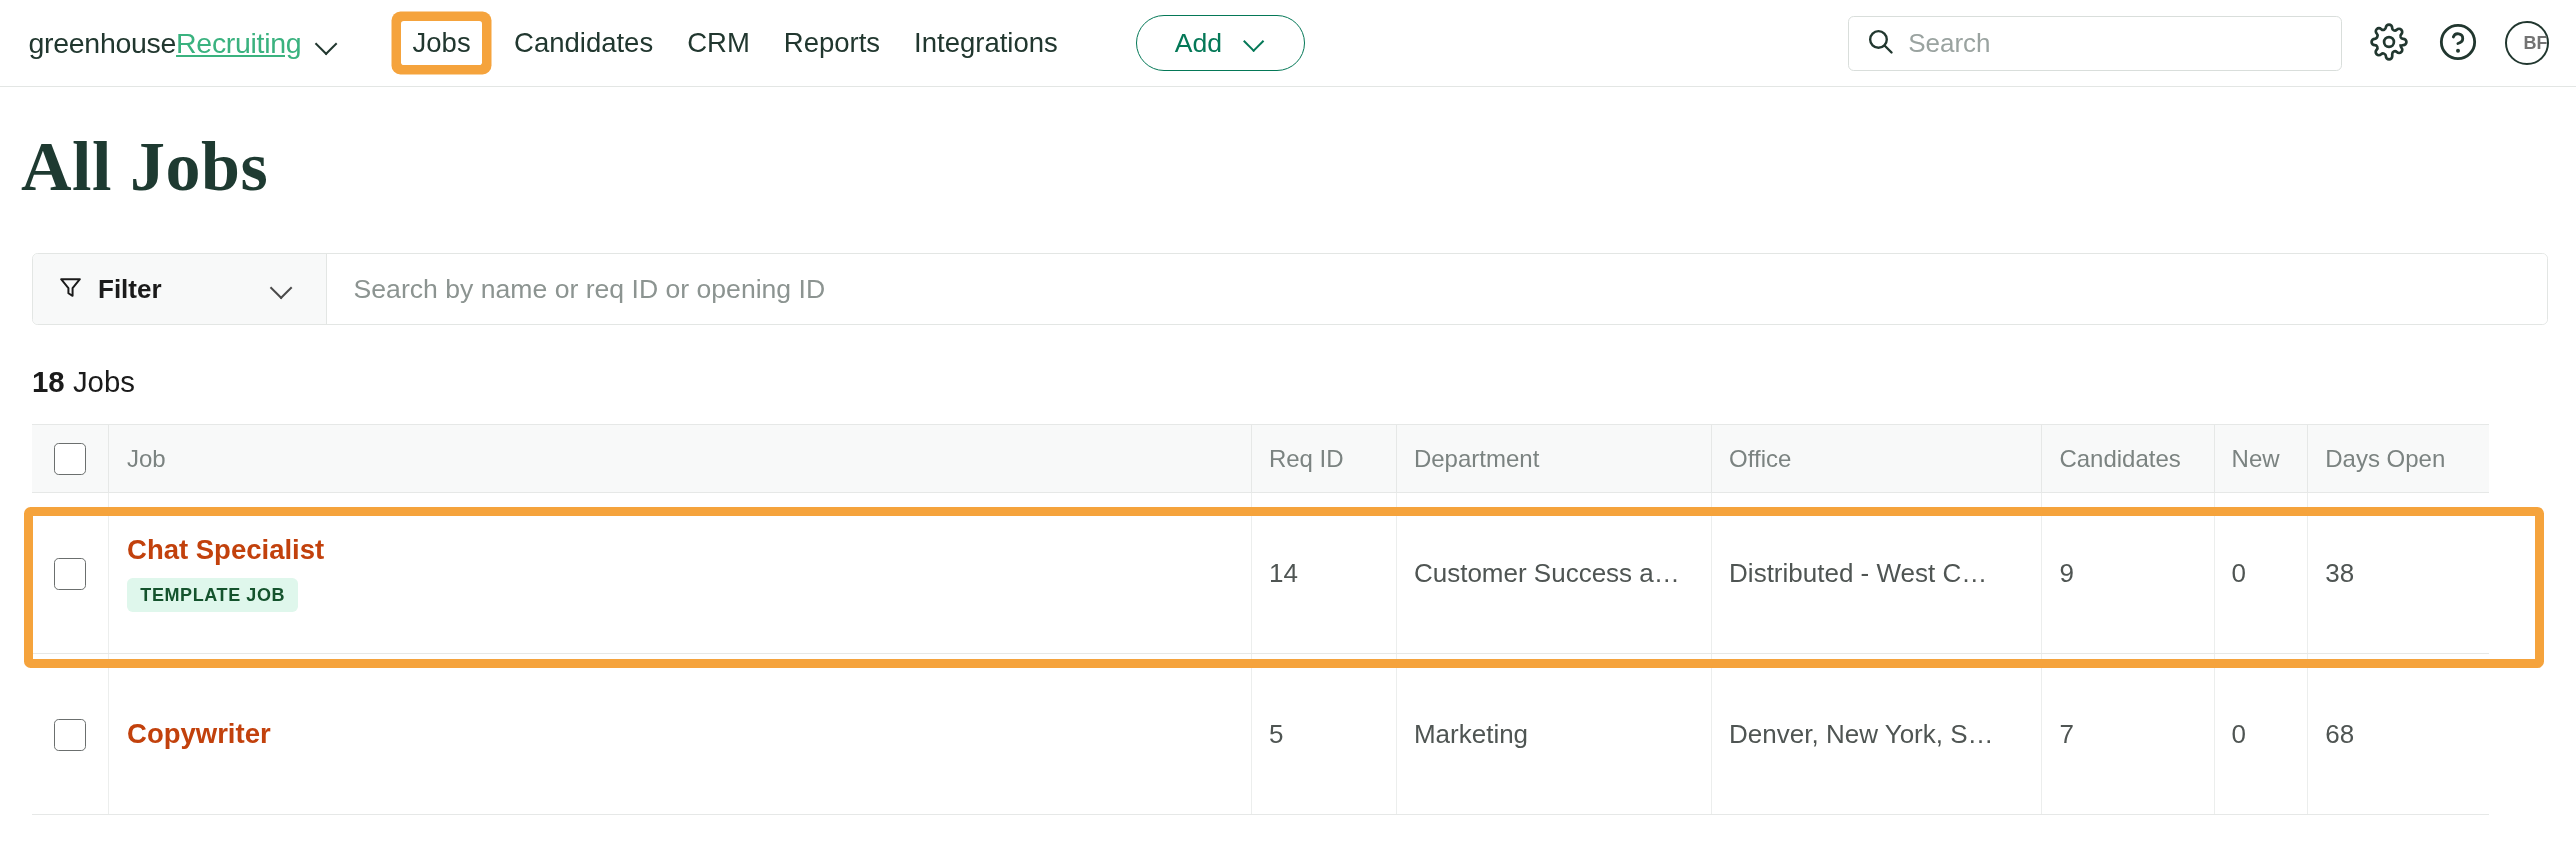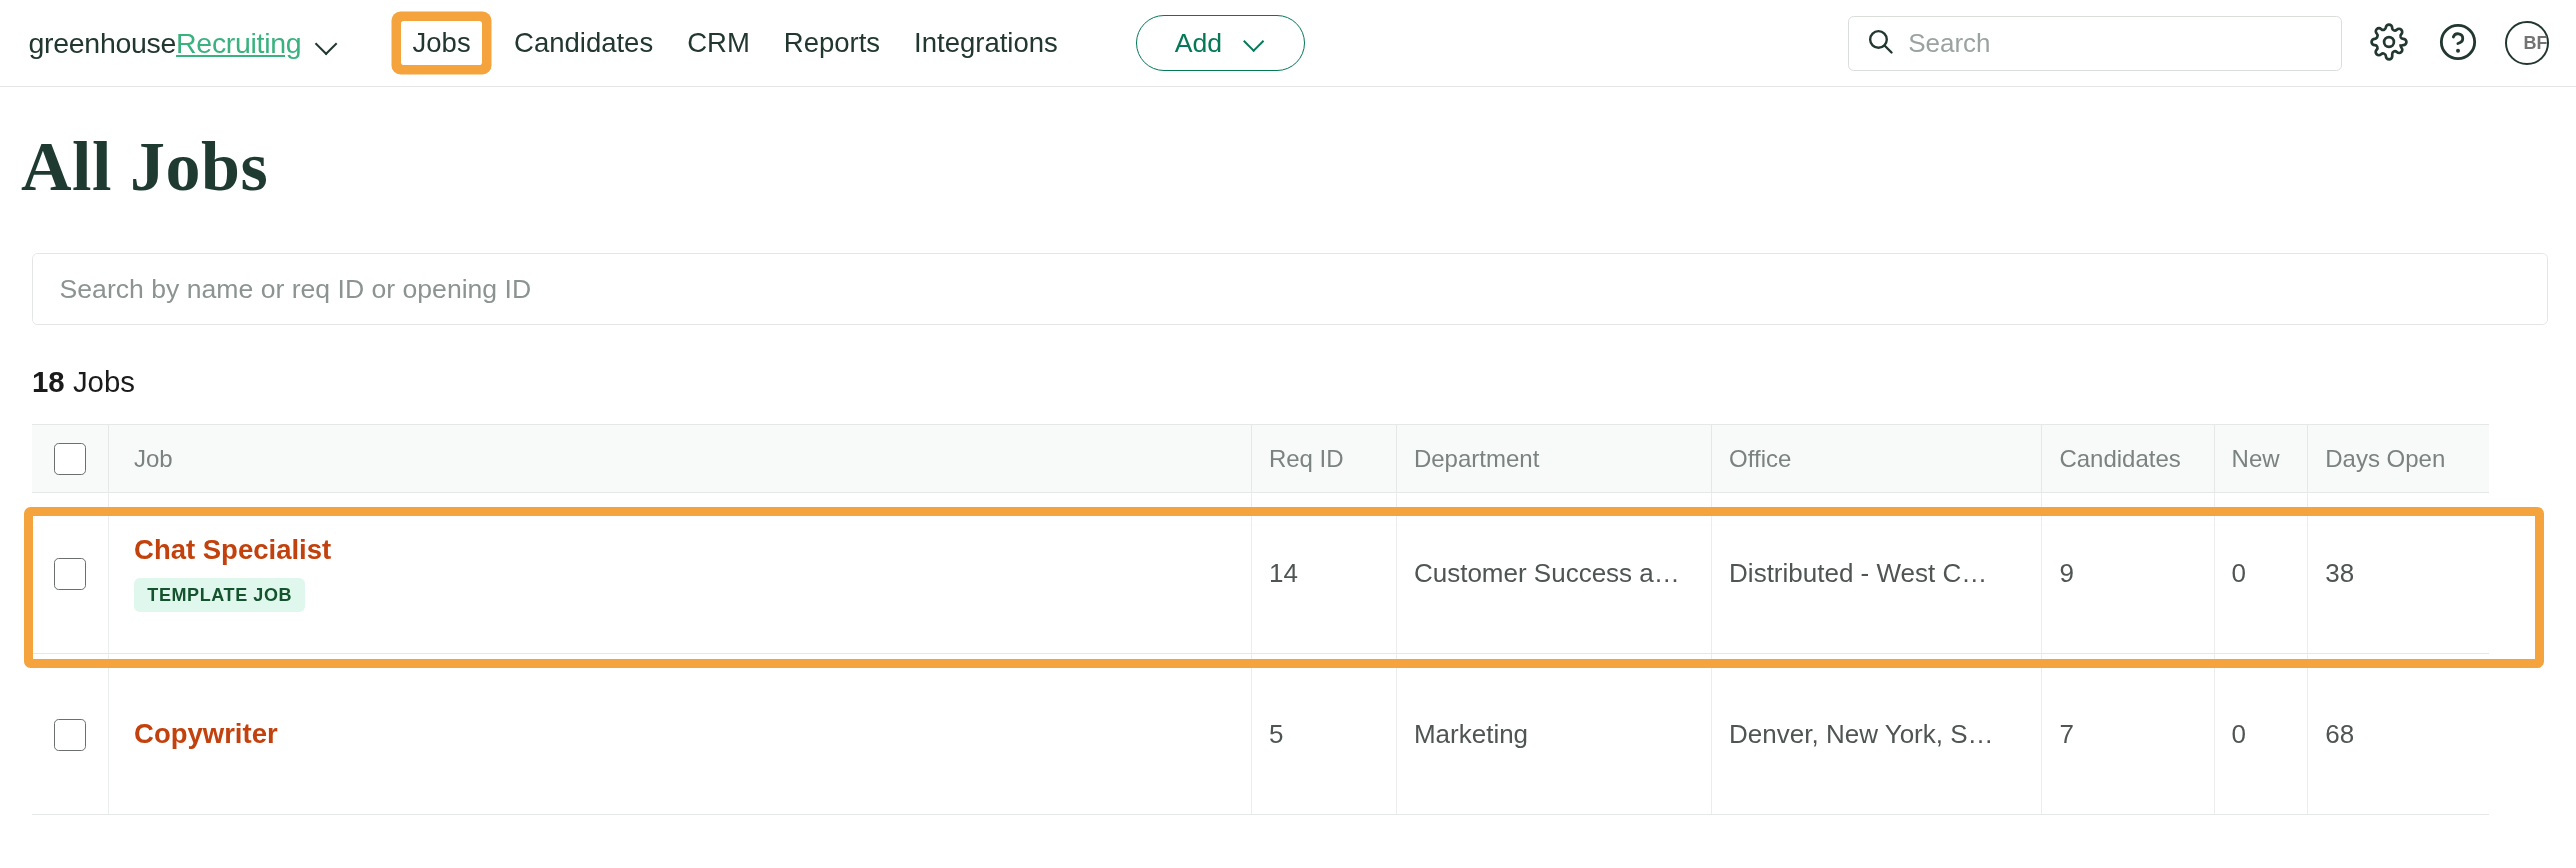--- a/index.html
+++ b/index.html
@@ -238,21 +238,21 @@
     height: 68px;
     padding: 0 17px;
     vertical-align: middle;
   }
   thead th:last-child { border-right: none; }
   th.col-check, td.col-check {
     width: 76px;
     text-align: center;
     padding: 0;
   }
-  th.col-job,  td.col-job  { width: 1135px; padding-left: 25px; }
+  th.col-job,  td.col-job  { width: 1135px; padding-left: 18px; }
   th.col-req,  td.col-req  { width: 144px; }
   th.col-dept, td.col-dept { width: 313px; }
   th.col-off,  td.col-off  { width: 328px; }
   th.col-cand, td.col-cand { width: 171px; }
   th.col-new,  td.col-new  { width: 93px; }
   th.col-days, td.col-days { width: 180px; }
 
   tbody td {
     border-bottom: 0.9px solid #e6e8e7;
     border-right: 0.9px solid #eceeed;
@@ -368,20 +368,29 @@
 
     <div class="avatar">
       <span>BF</span>
     </div>
   </div>
 </div>
 
 <h1 class="page-title">All Jobs</h1>
 
 <div class="filterbar">
+  <div class="filter-btn">
+    <span>
+      <svg width="25" height="25" viewBox="0 0 24 24" fill="none" stroke="#1b1b1b" stroke-width="1.9" stroke-linejoin="round">
+        <polygon points="3,4 21,4 14,12.5 14,20 10,17.5 10,12.5"></polygon>
+      </svg>
+    </span>
+    <span class="filter-label">Filter</span>
+    <span class="filter-caret"></span>
+  </div>
   <input class="filter-search" type="text" placeholder="Search by name or req ID or opening ID" style="">
 </div>
 
 <div class="count-row">
   <span class="count-num">18</span>
   <span>Jobs</span>
 </div>
 
 <div class="table-wrap">
   <table>

